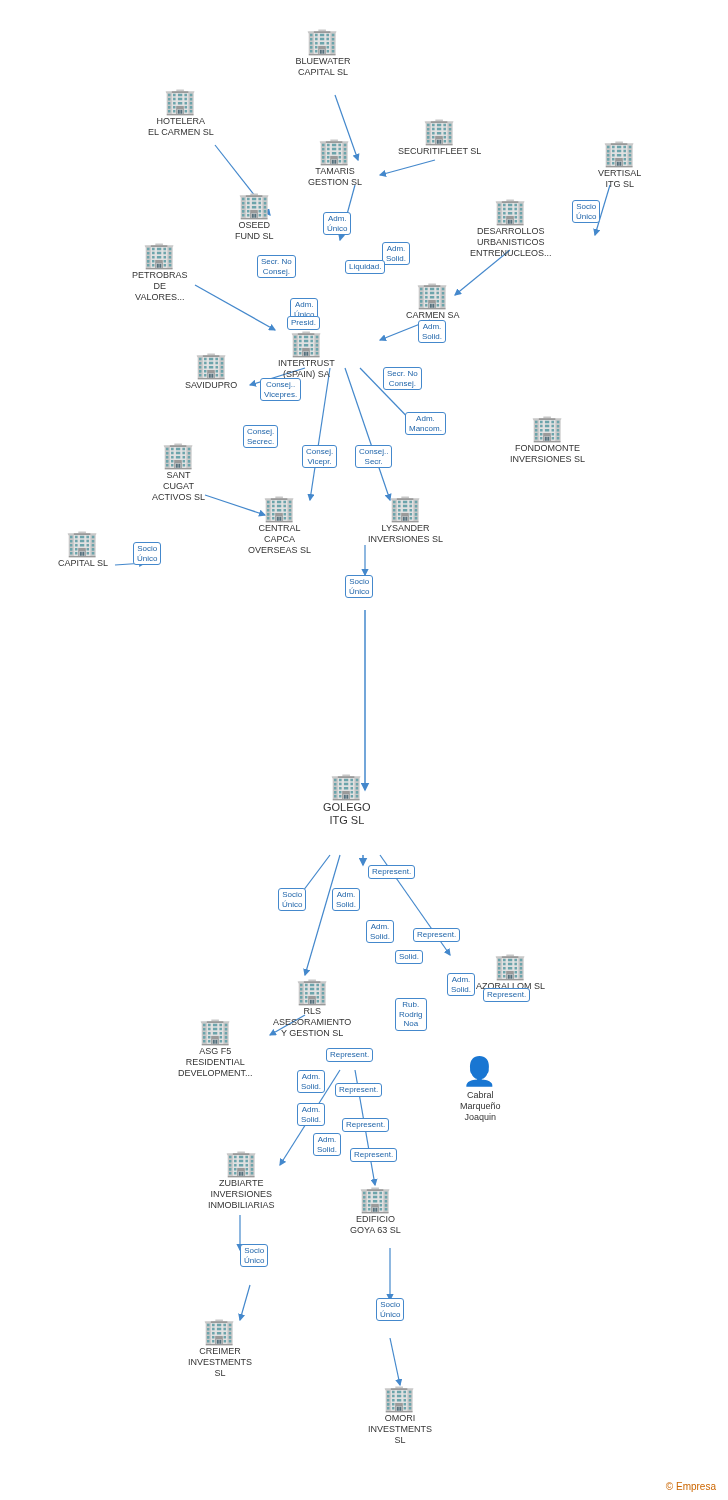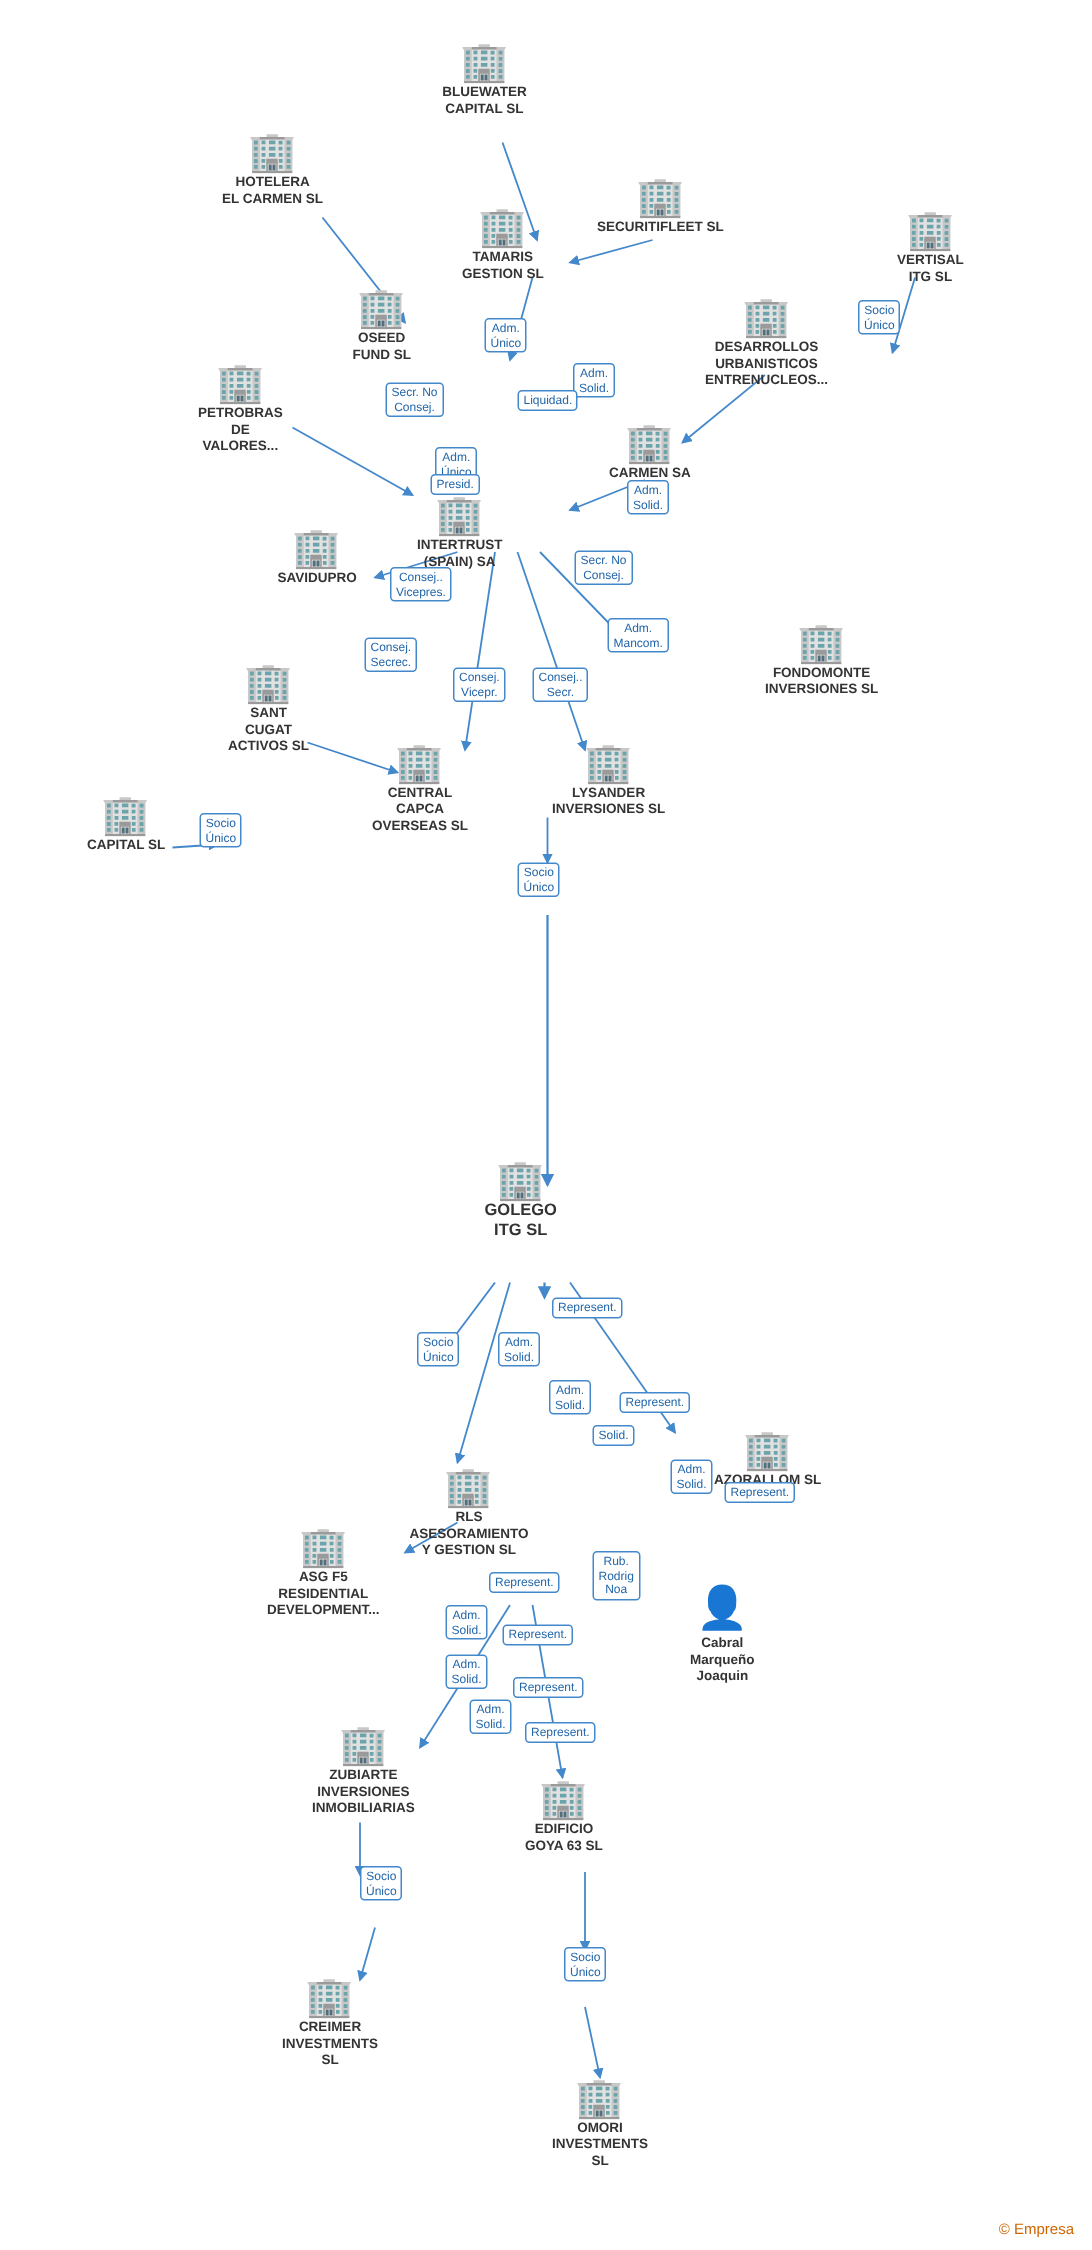--- a/index.html
+++ b/index.html
@@ -36,21 +36,21 @@
     .building-icon {
       font-size: 26px;
       line-height: 1;
     }
     .building-icon.blue { color: #6699cc; }
     .building-icon.orange { color: #e05a20; }
     .building-icon.gray { color: #999999; }
     .node-label {
       font-size: 9px;
       color: #333;
-      font-weight: bold;
+      font-weight: normal;
       margin-top: 2px;
       line-height: 1.2;
       max-width: 90px;
     }
     .role-badge {
       border: 1.5px solid #4488cc;
       border-radius: 3px;
       color: #2266aa;
       background: #fff;
       font-size: 8px;
@@ -268,21 +268,21 @@
   <div class="node" style="left:476px;top:953px;">
     <div class="building-icon gray">🏢</div>
     <div class="node-label">AZORALLOM SL</div>
   </div>
 
   <div class="node" style="left:273px;top:978px;">
     <div class="building-icon gray">🏢</div>
     <div class="node-label">RLS<br>ASESORAMIENTO<br>Y GESTION SL</div>
   </div>
 
-  <div class="role-badge" style="left:395px;y:998px;top:998px;margin-top:36px;">Rub.<br>Rodrig<br>Noa</div>
+  <div class="role-badge" style="left:395px;y:998px;top:998px;">Rub.<br>Rodrig<br>Noa</div>
 
   <div class="node" style="left:178px;top:1018px;">
     <div class="building-icon gray">🏢</div>
     <div class="node-label">ASG F5<br>RESIDENTIAL<br>DEVELOPMENT...</div>
   </div>
 
   <div class="node" style="left:460px;top:1055px;">
     <div style="font-size:28px;">👤</div>
     <div class="node-label">Cabral<br>Marqueño<br>Joaquin</div>
   </div>

